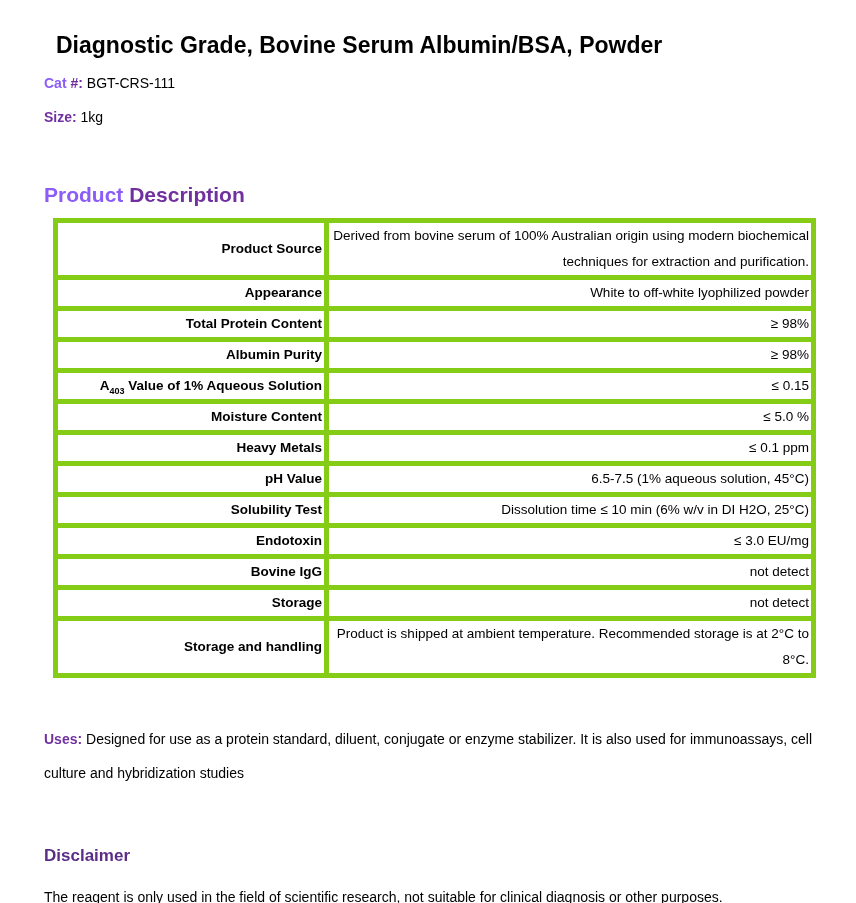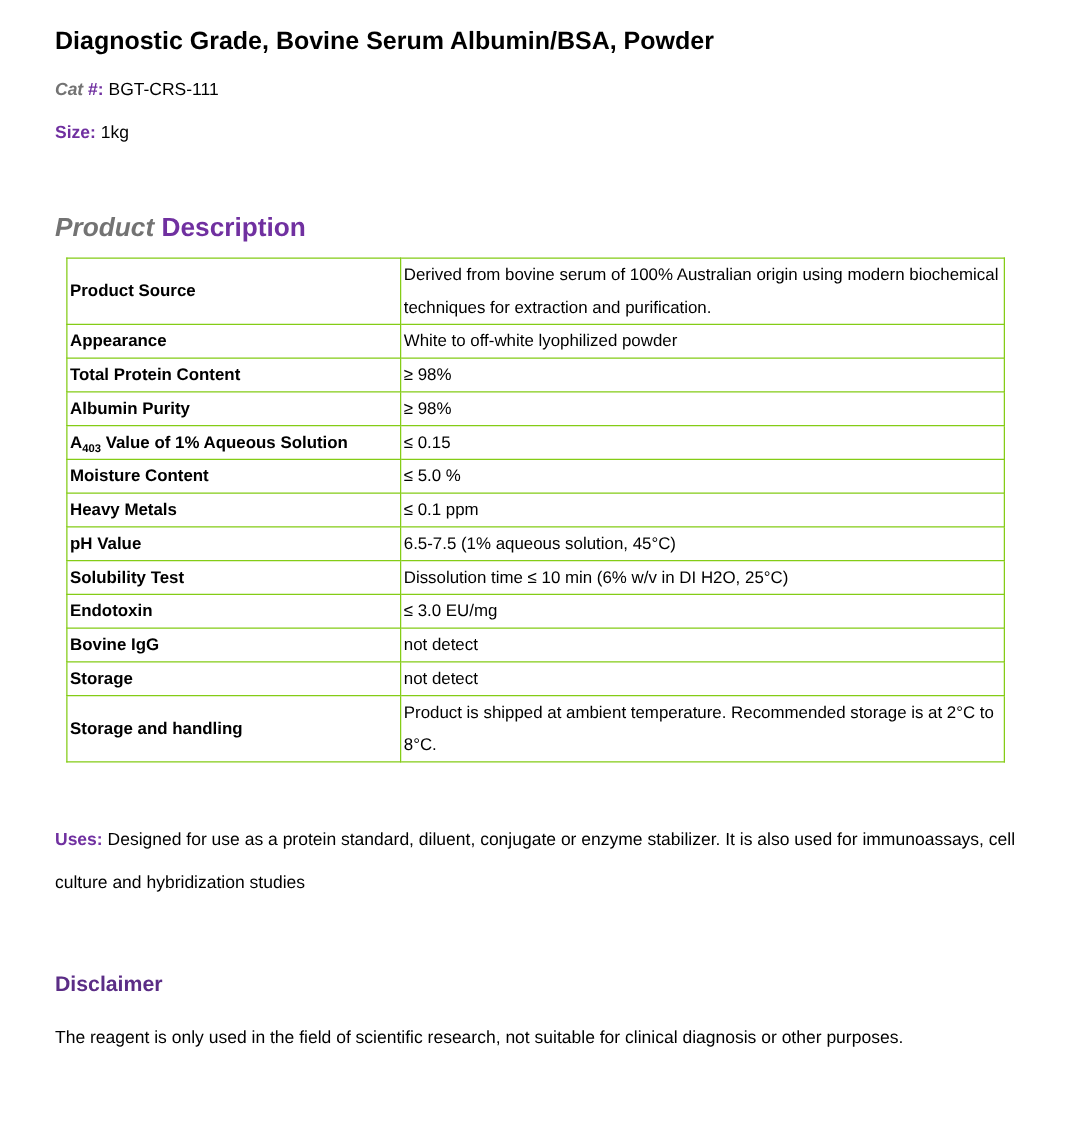--- a/index.html
+++ b/index.html
@@ -14,51 +14,51 @@
     color: #000000;
     overflow: hidden;
   }
   .page {
     box-sizing: border-box;
     width: 856px;
     height: 903px;
     padding: 20px 46px 0 44px;
   }
   .doc-title {
-    margin: 0;
-    font-size: 20px;
+    margin: 12px;
+    font-size: 23px;
     line-height: 26px;
     font-weight: bold;
     color: #000000;
   }
   .meta-line {
     margin: 17px 0 0 0;
     font-size: 14px;
     line-height: 17px;
   }
-  .purple-dark { color: #737373; font-weight: bold; font-style: italic; }
+  .purple-dark { color: #8b5cf6; font-weight: bold; }
   .purple { color: #7030a0; font-weight: bold; }
   .section-heading {
     margin: 58px 0 0 0;
     font-size: 21px;
     line-height: 21px;
     font-weight: bold;
   }
   table.spec {
     margin: 13px 0 0 9px;
     width: 748px;
     border-collapse: collapse;
     table-layout: fixed;
   }
   table.spec td {
-    border: 1px solid #84cc16;
+    border: 5px solid #84cc16;
     font-size: 13.5px;
     line-height: 26px;
     height: 26px;
-    text-align: left;
+    text-align: right;
     vertical-align: middle;
     padding: 0 2px;
     overflow: hidden;
   }
   table.spec td.lbl {
     width: 262px;
     font-weight: bold;
   }
   table.spec td.val {
     width: 478px;

